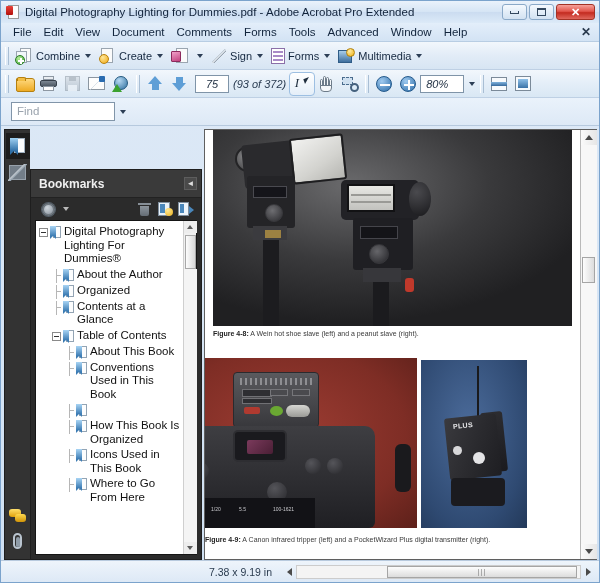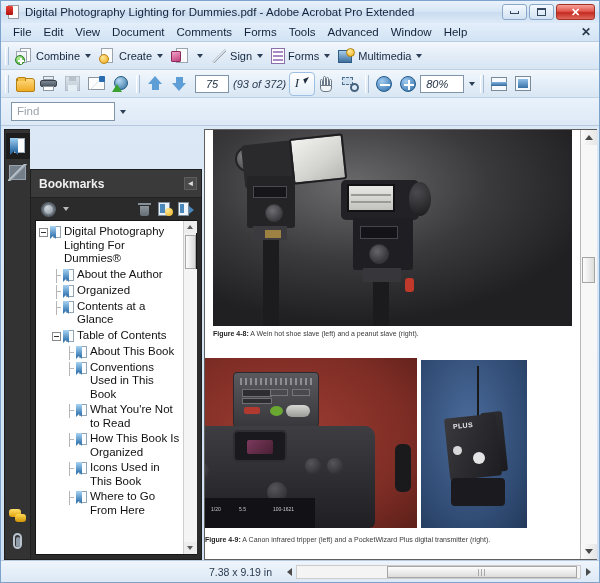--- a/index.html
+++ b/index.html
@@ -820,21 +820,20 @@
                 <span class="mkb"></span>
               </span>
               <span class="bmlabel">Conventions Used in This Book</span>
             </div>
             <div class="bmrow lvl3">
               <span class="stub"></span>
               <span class="bmicon">
                 <span class="pgw"></span>
                 <span class="mkb"></span>
               </span>
-              <span class="bmlabel">What You're Not to Read</span>
             </div>
             <div class="bmrow lvl3">
               <span class="stub"></span>
               <span class="bmicon">
                 <span class="pgw"></span>
                 <span class="mkb"></span>
               </span>
               <span class="bmlabel">How This Book Is Organized</span>
             </div>
             <div class="bmrow lvl3">

